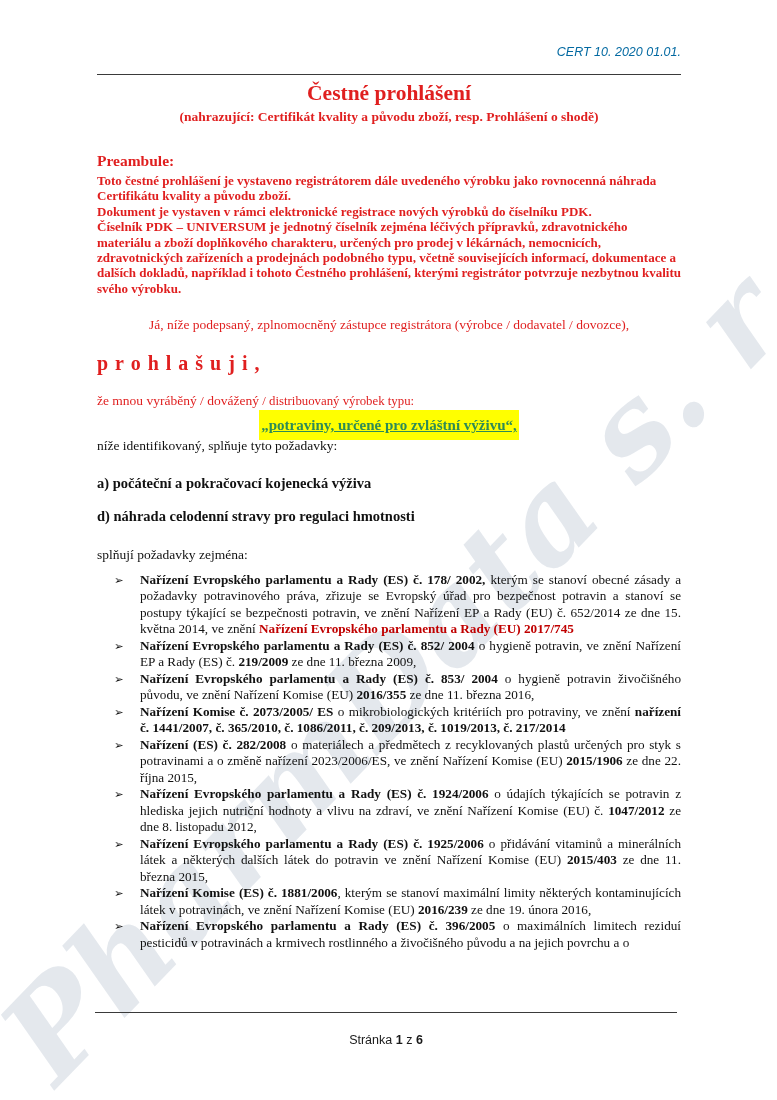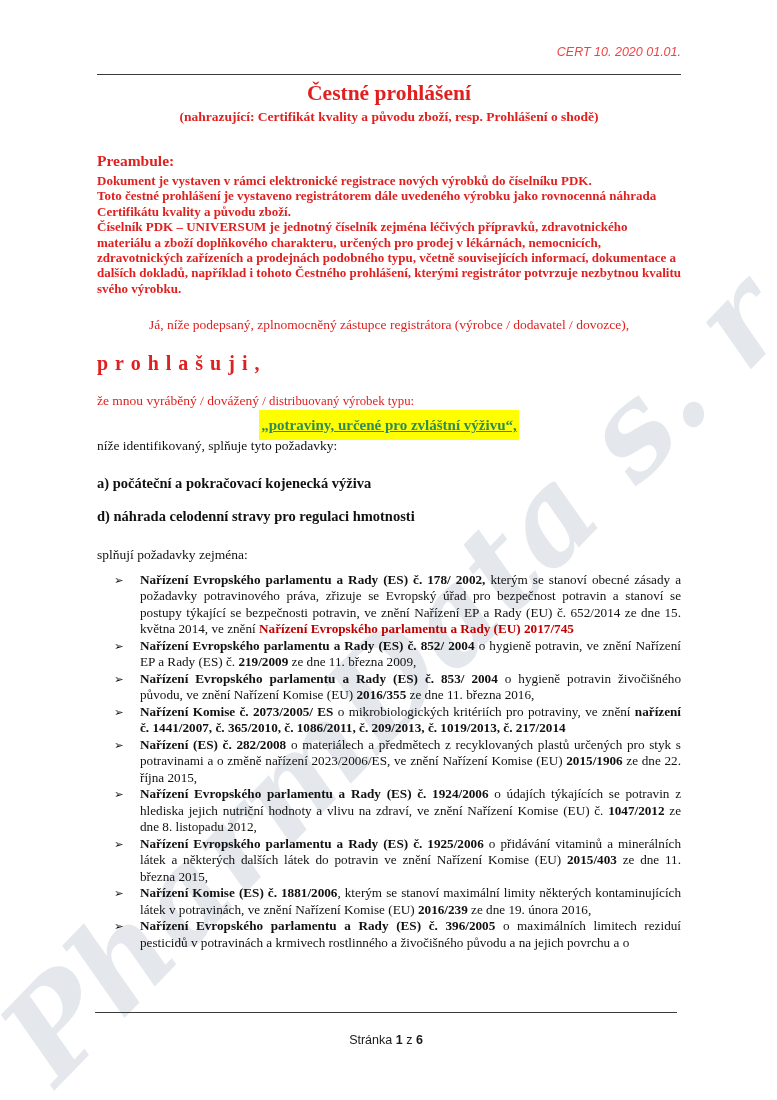--- a/index.html
+++ b/index.html
@@ -30,21 +30,21 @@
     white-space:nowrap;
     z-index:0;pointer-events:none;
   }
   .page{
     position:relative;z-index:1;
     padding:45px 96px 0 97px;
   }
   .doc-code{
     text-align:right;
     font-family:"Liberation Sans",sans-serif;
-    font-style:italic;font-size:12.5px;color:#ef4444;
+    font-style:italic;font-size:12.5px;color:#0369a1;
     margin-bottom:15px;
   }
   .top-rule{border:none;border-top:1.5px solid var(--rule-color);margin:0 0 6px 0;}
   .title{
     text-align:center;color:var(--title-red);
     font-weight:bold;font-size:21.5px;margin:4px 0 3px 0;
   }
   .subtitle{
     text-align:center;color:var(--title-red);
     font-weight:bold;font-size:13.5px;margin:0;
@@ -117,22 +117,22 @@
 
   <div class="doc-code">CERT 10. 2020 01.01.</div>
 
   <hr class="top-rule">
 
   <div class="title">Čestné prohlášení</div>
   <div class="subtitle">(nahrazující: Certifikát kvality a původu zboží, resp. Prohlášení o shodě)</div>
 
   <div class="preamble-heading">Preambule:</div>
   <div class="preamble">
+    <p>Toto čestné prohlášení je vystaveno registrátorem dále uvedeného výrobku jako rovnocenná náhrada Certifikátu kvality a původu zboží.</p>
     <p>Dokument je vystaven v rámci elektronické registrace nových výrobků do číselníku PDK.</p>
-    <p>Toto čestné prohlášení je vystaveno registrátorem dále uvedeného výrobku jako rovnocenná náhrada Certifikátu kvality a původu zboží.</p>
     <p>Číselník PDK – UNIVERSUM je jednotný číselník zejména léčivých přípravků, zdravotnického materiálu a zboží doplňkového charakteru, určených pro prodej v lékárnách, nemocnicích, zdravotnických zařízeních a prodejnách podobného typu, včetně souvisejících informací, dokumentace a dalších dokladů, například i tohoto Čestného prohlášení, kterými registrátor potvrzuje nezbytnou kvalitu svého výrobku.</p>
   </div>
 
   <p class="intro-line">Já, níže podepsaný, zplnomocněný zástupce registrátora (výrobce / dodavatel / dovozce),</p>
 
   <p class="verb-line">p r o h l a š u j i ,</p>
 
   <p class="product-line">
     <span>že mnou vyráběný / dovážený </span><span class="alt">/ distribuovaný výrobek typu:</span>
   </p>

